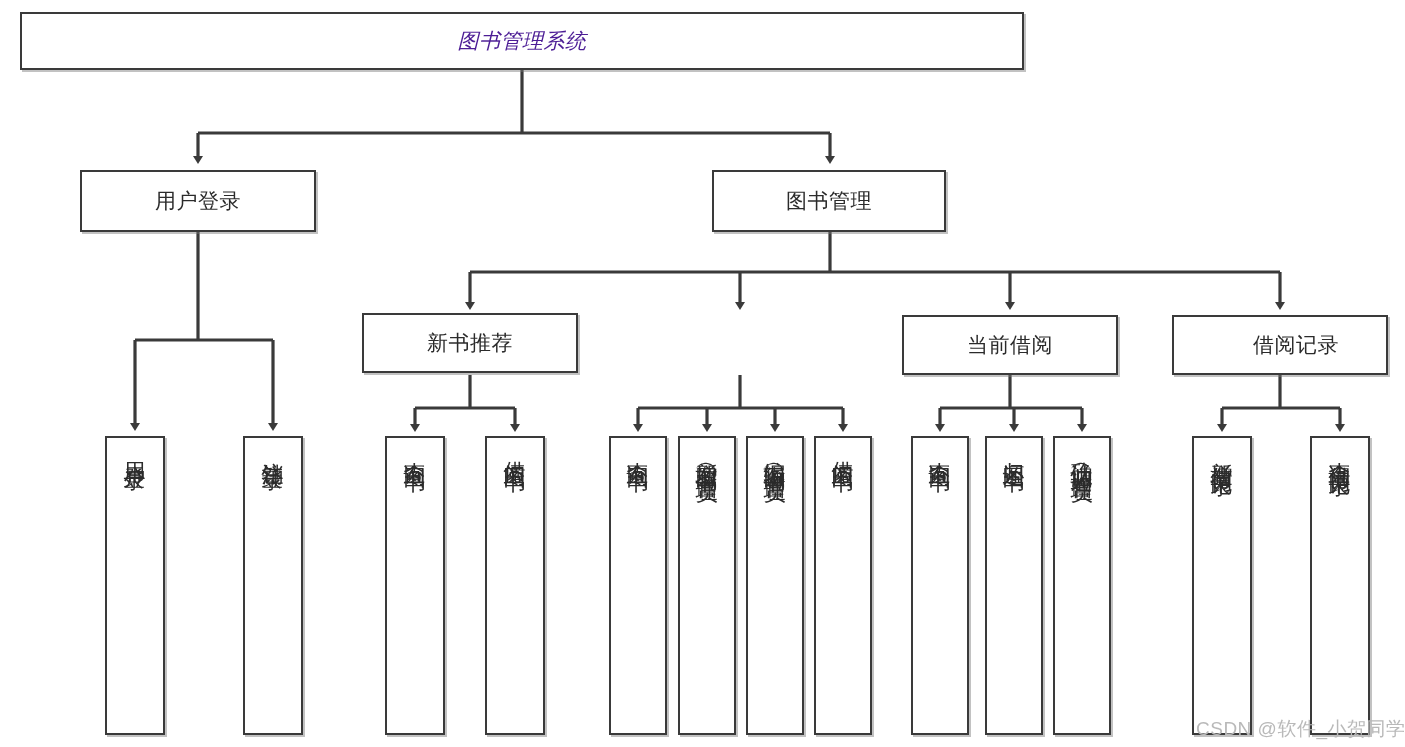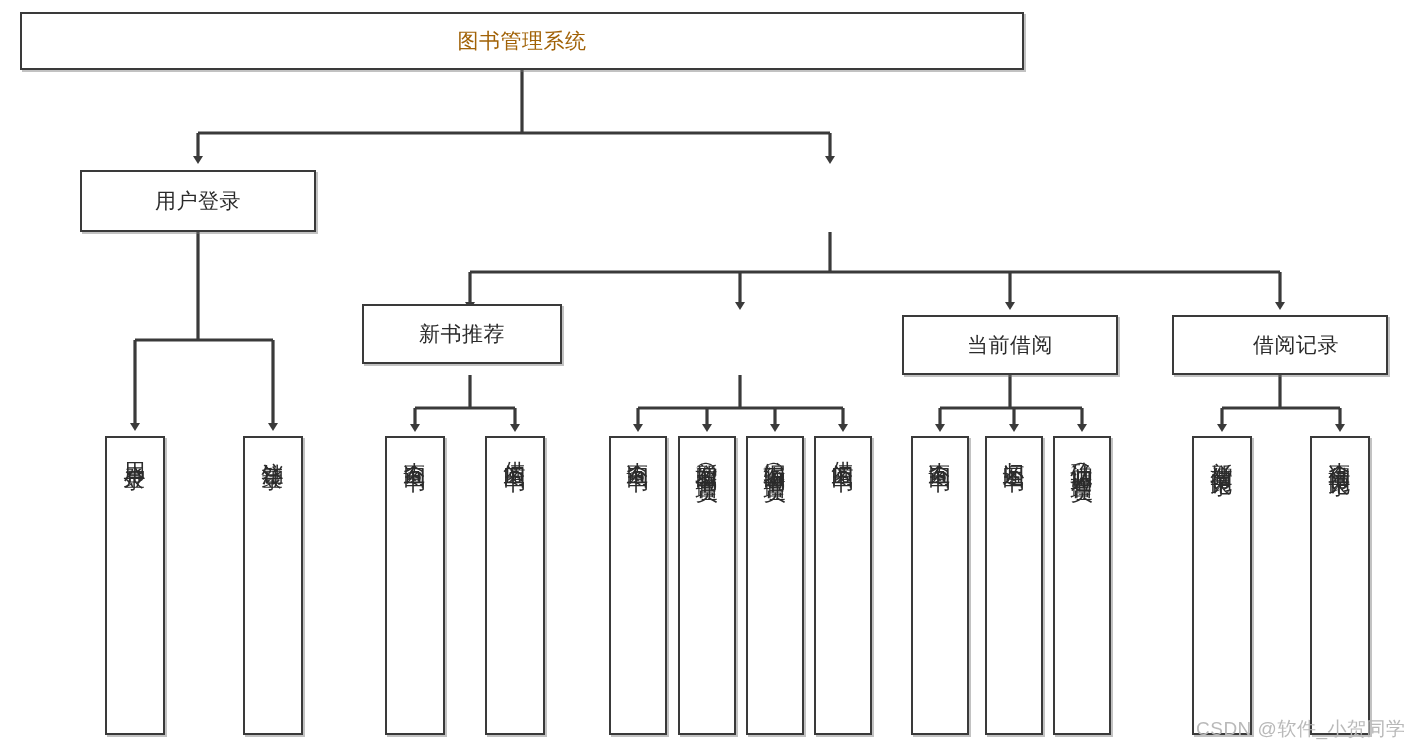--- a/index.html
+++ b/index.html
@@ -99,28 +99,31 @@
       <path d="M1082,408 L1082,428" marker-end="url(#arrow)"></path>
 
       <path d="M1280,375 L1280,408"></path>
       <path d="M1222,408 L1340,408"></path>
       <path d="M1222,408 L1222,428" marker-end="url(#arrow)"></path>
       <path d="M1340,408 L1340,428" marker-end="url(#arrow)"></path>
     </g>
   </svg>
 
   <div class="node h" style="left: 20px; top: 12px; width: 1004px; height: 58px; border-color: rgb(58, 58, 58); background: rgb(255, 255, 255);">
-    <span class="lbl" style="color: #a16207;">图书管理系统</span>
+    <span class="lbl" style="color: #4c1d95; font-style: italic;">图书管理系统</span>
   </div>
 
   <div class="node h" style="left: 80px; top: 170px; width: 236px; height: 62px; border-color: rgb(58, 58, 58); background: rgb(255, 255, 255);">
     <span class="lbl" style="color: rgb(43, 43, 43);">用户登录</span>
   </div>
+  <div class="node h" style="left: 712px; top: 170px; width: 234px; height: 62px; border-color: rgb(58, 58, 58); background: rgb(255, 255, 255);">
+    <span class="lbl" style="color: rgb(43, 43, 43);">图书管理</span>
+  </div>
 
-  <div class="node h" style="left: 362px; top: 304px; width: 200px; height: 60px; border-color: rgb(58, 58, 58); background: rgb(255, 255, 255); justify-content: center;">
+  <div class="node h" style="left: 362px; top: 313px; width: 216px; height: 60px; border-color: rgb(58, 58, 58); background: rgb(255, 255, 255); justify-content: center;">
     <span class="lbl" style="color: rgb(43, 43, 43);">新书推荐</span>
   </div>
   <div class="node h" style="left: 902px; top: 315px; width: 216px; height: 60px; border-color: rgb(58, 58, 58); background: rgb(255, 255, 255);">
     <span class="lbl" style="color: rgb(43, 43, 43);">当前借阅</span>
   </div>
   <div class="node h" style="left: 1172px; top: 315px; width: 216px; height: 60px; border-color: rgb(58, 58, 58); background: rgb(255, 255, 255); padding-left: 32px;">
     <span class="lbl" style="color: rgb(43, 43, 43);">借阅记录</span>
   </div>
 
   <div class="node v" style="left: 105px; top: 436px; width: 60px; height: 299px; border-color: rgb(58, 58, 58); background: rgb(255, 255, 255);">

